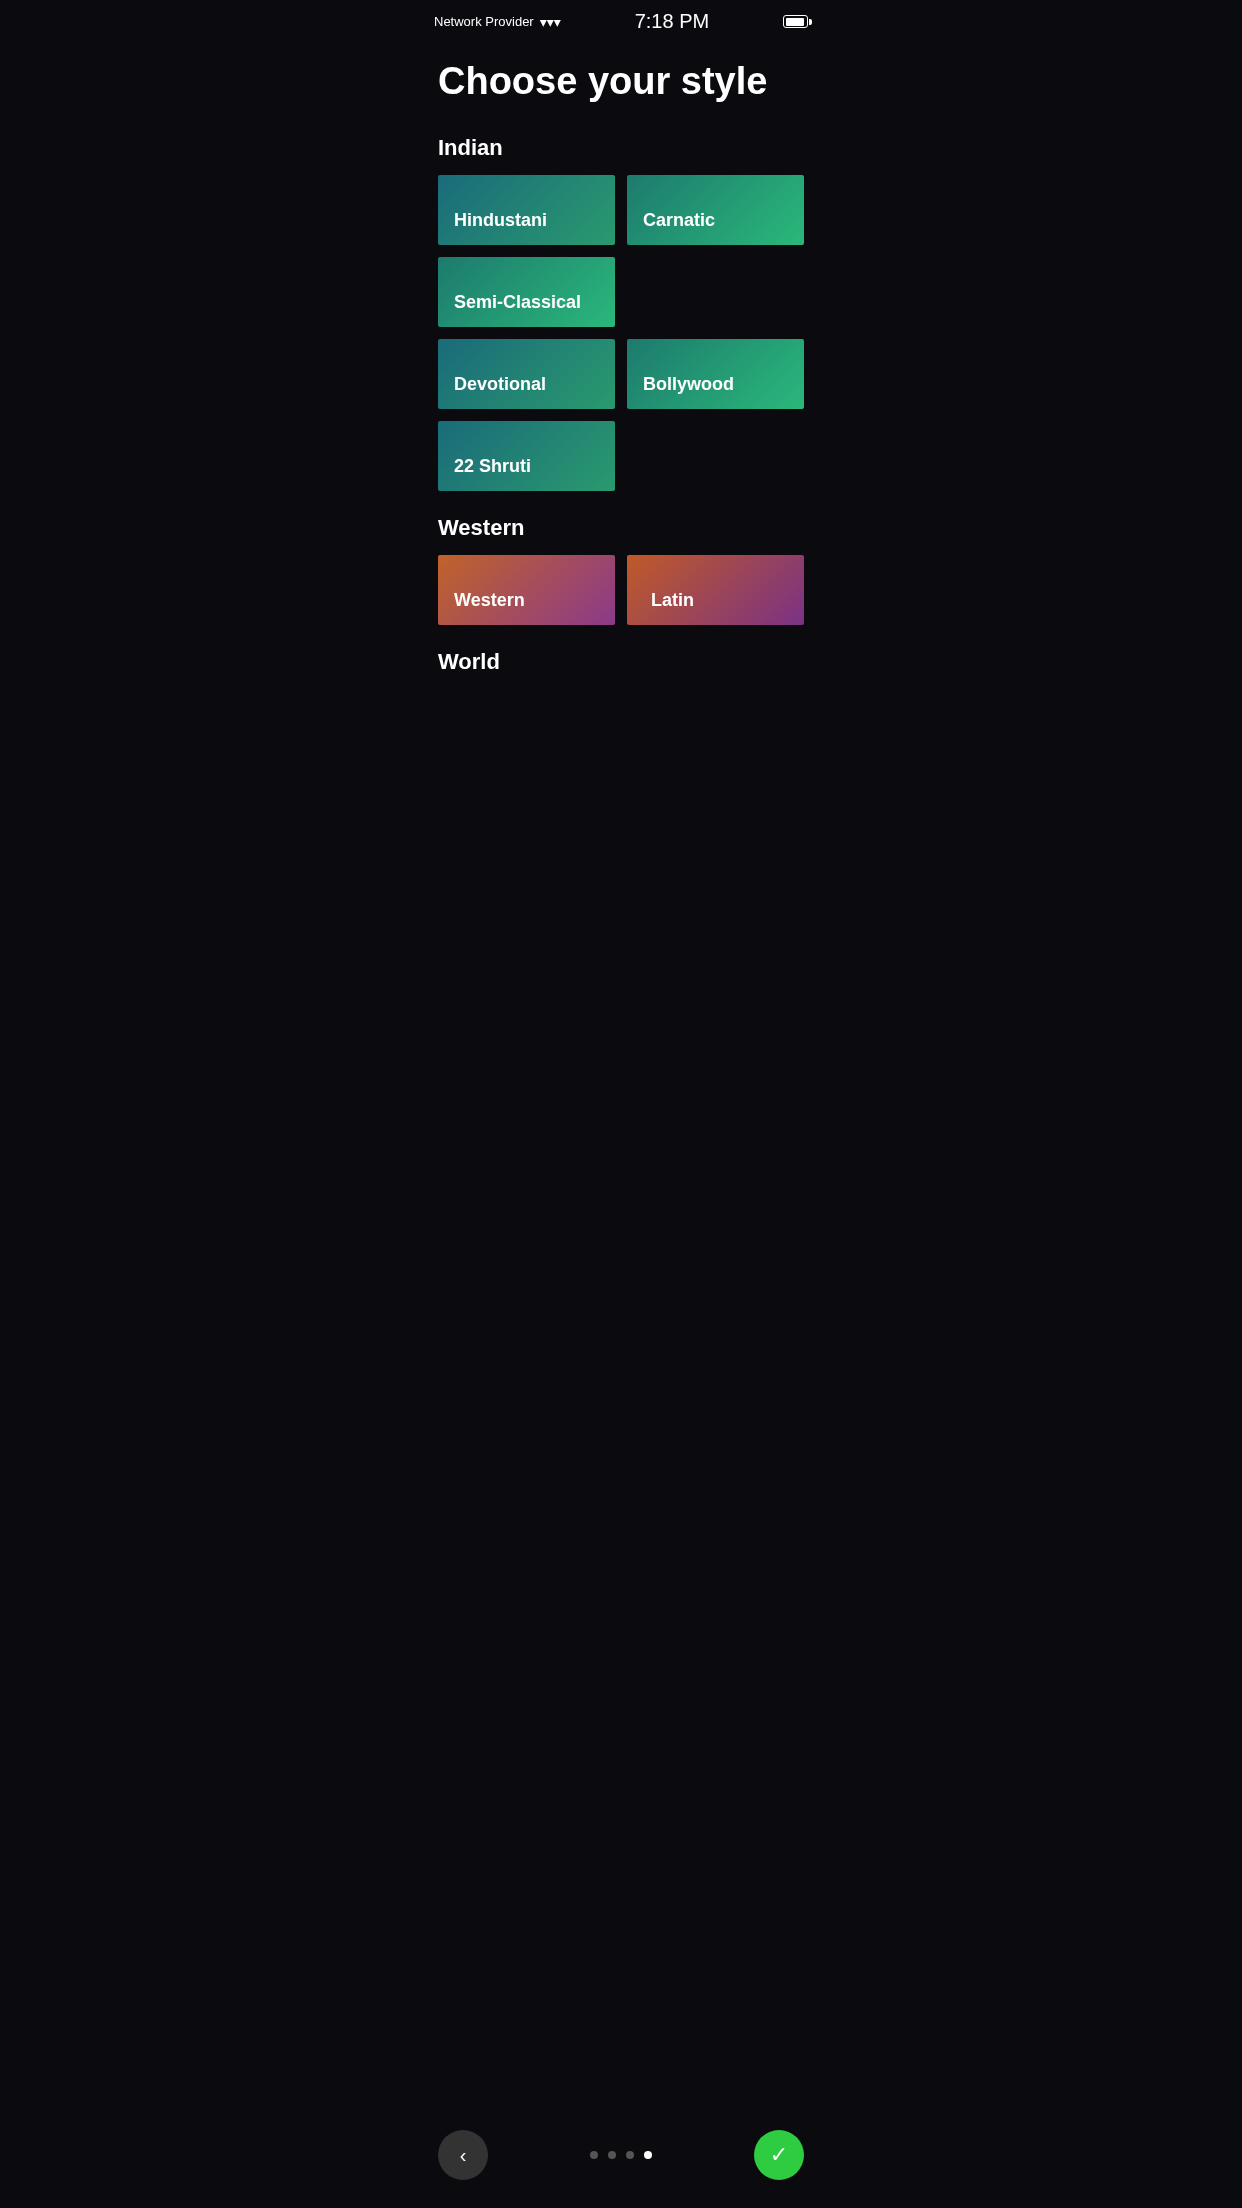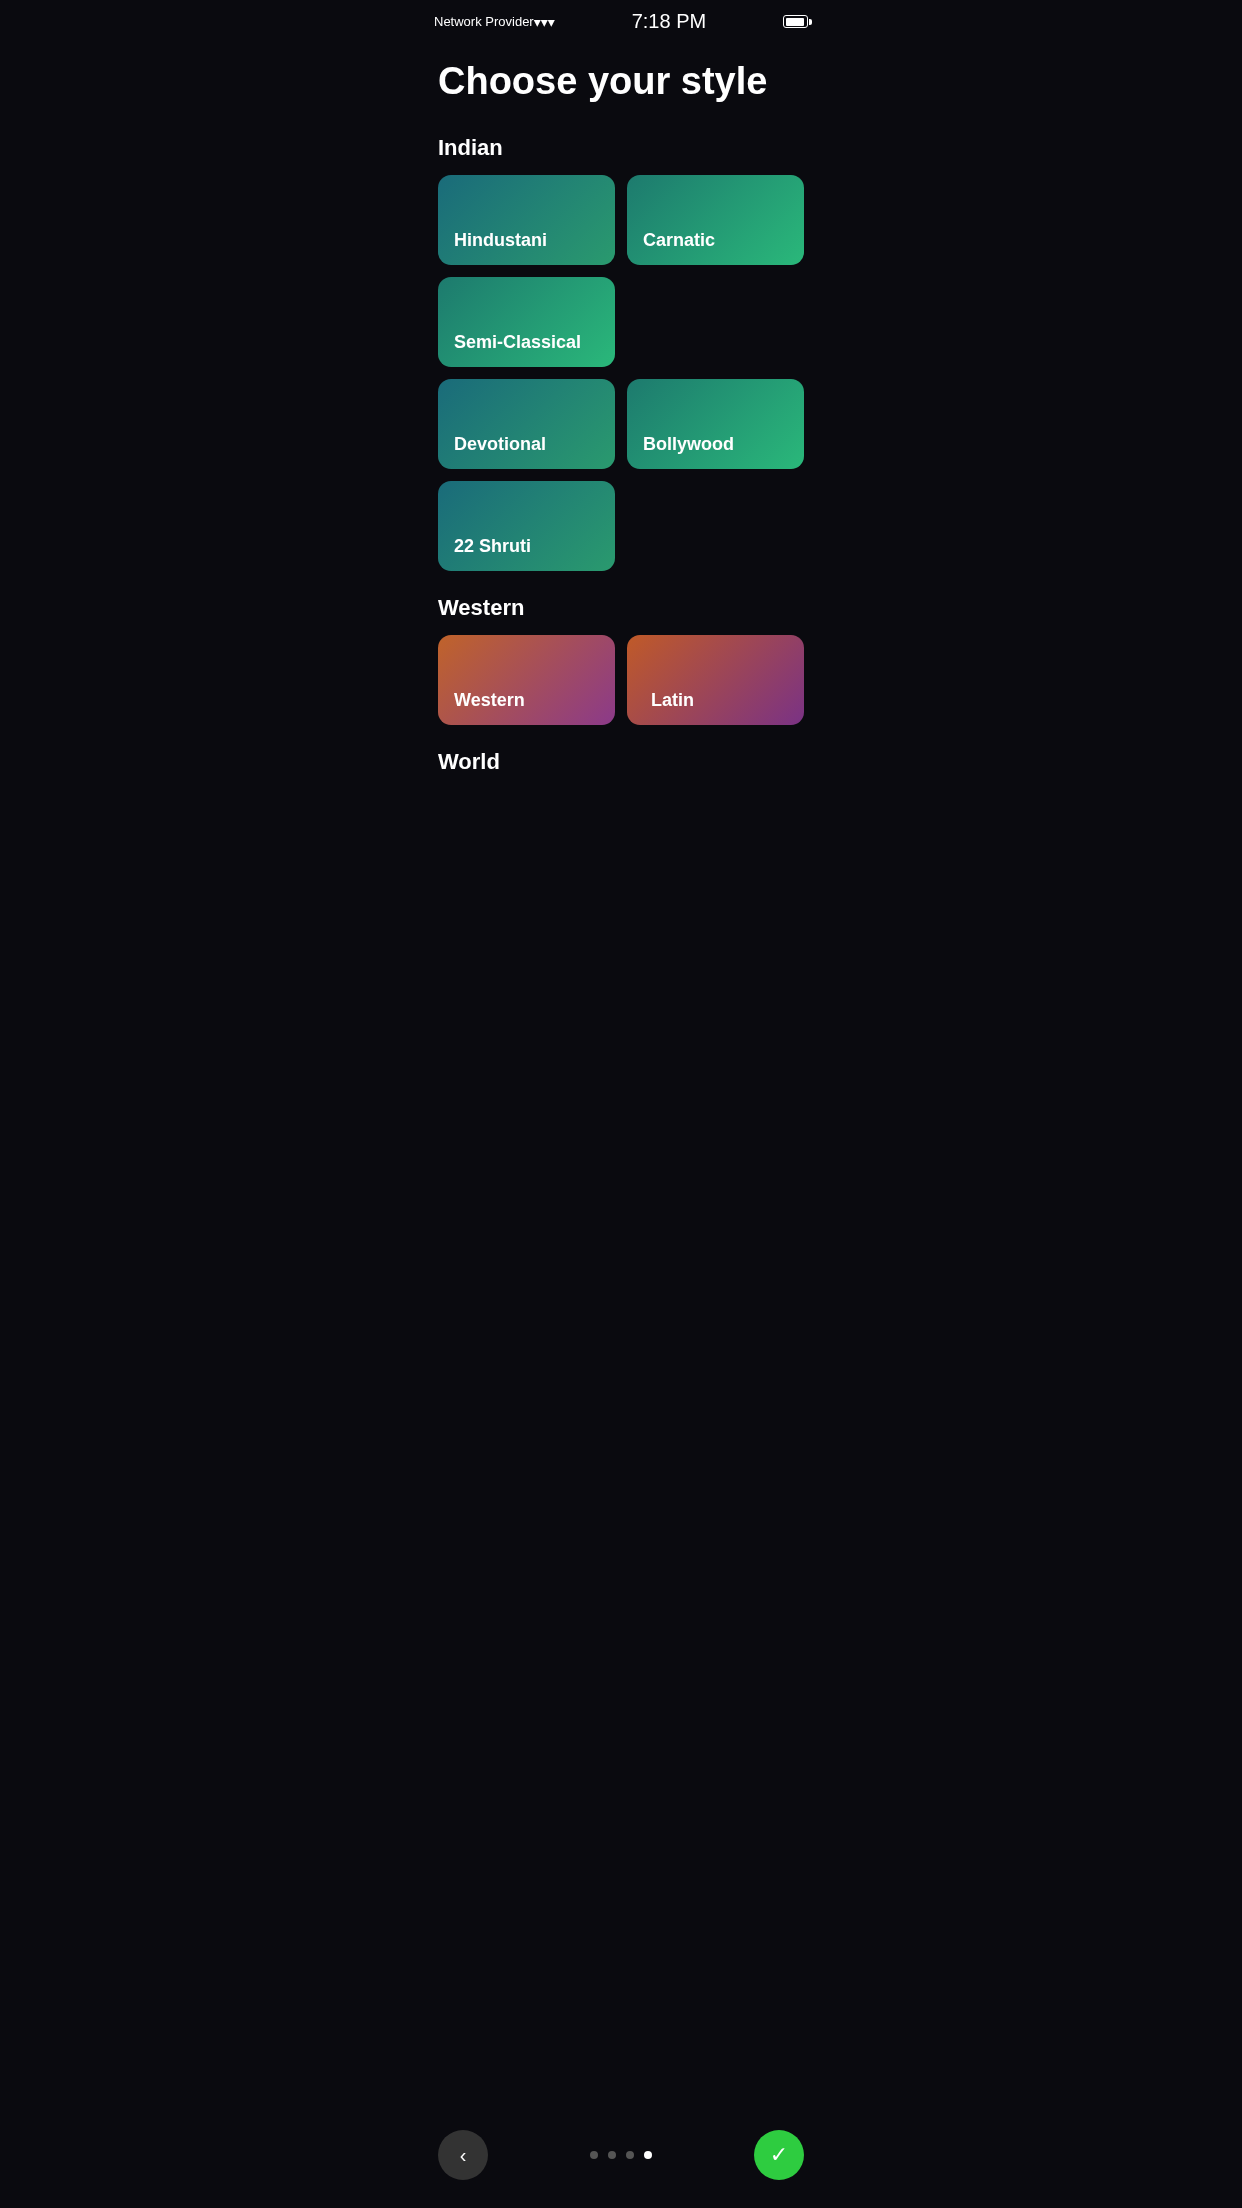--- a/index.html
+++ b/index.html
@@ -24,21 +24,21 @@
       justify-content: space-between;
       align-items: center;
       padding: 10px 20px 6px;
       font-size: 13px;
       font-weight: 500;
       color: #ffffff;
     }
 
     .status-left {
       display: flex;
-      gap: 0;
+      gap: 6px;
     }
 
     .status-center {
       font-size: 20px;
       font-weight: 500;
     }
 
     .status-right {
       display: flex;
       align-items: center;
@@ -98,24 +98,24 @@
 
     .style-grid {
       display: grid;
       grid-template-columns: 1fr 1fr;
       gap: 12px;
       margin-bottom: 12px;
     }
 
     .style-button {
       border: none;
-      border-radius: 13px;
+      border-radius: 2px;
       padding: 0;
       cursor: pointer;
-      height: 90px;
+      height: 70px;
       display: flex;
       align-items: flex-end;
       justify-content: flex-start;
       padding: 14px 16px;
       font-size: 18px;
       font-weight: 600;
       color: #ffffff;
       text-align: left;
       position: relative;
       overflow: hidden;

